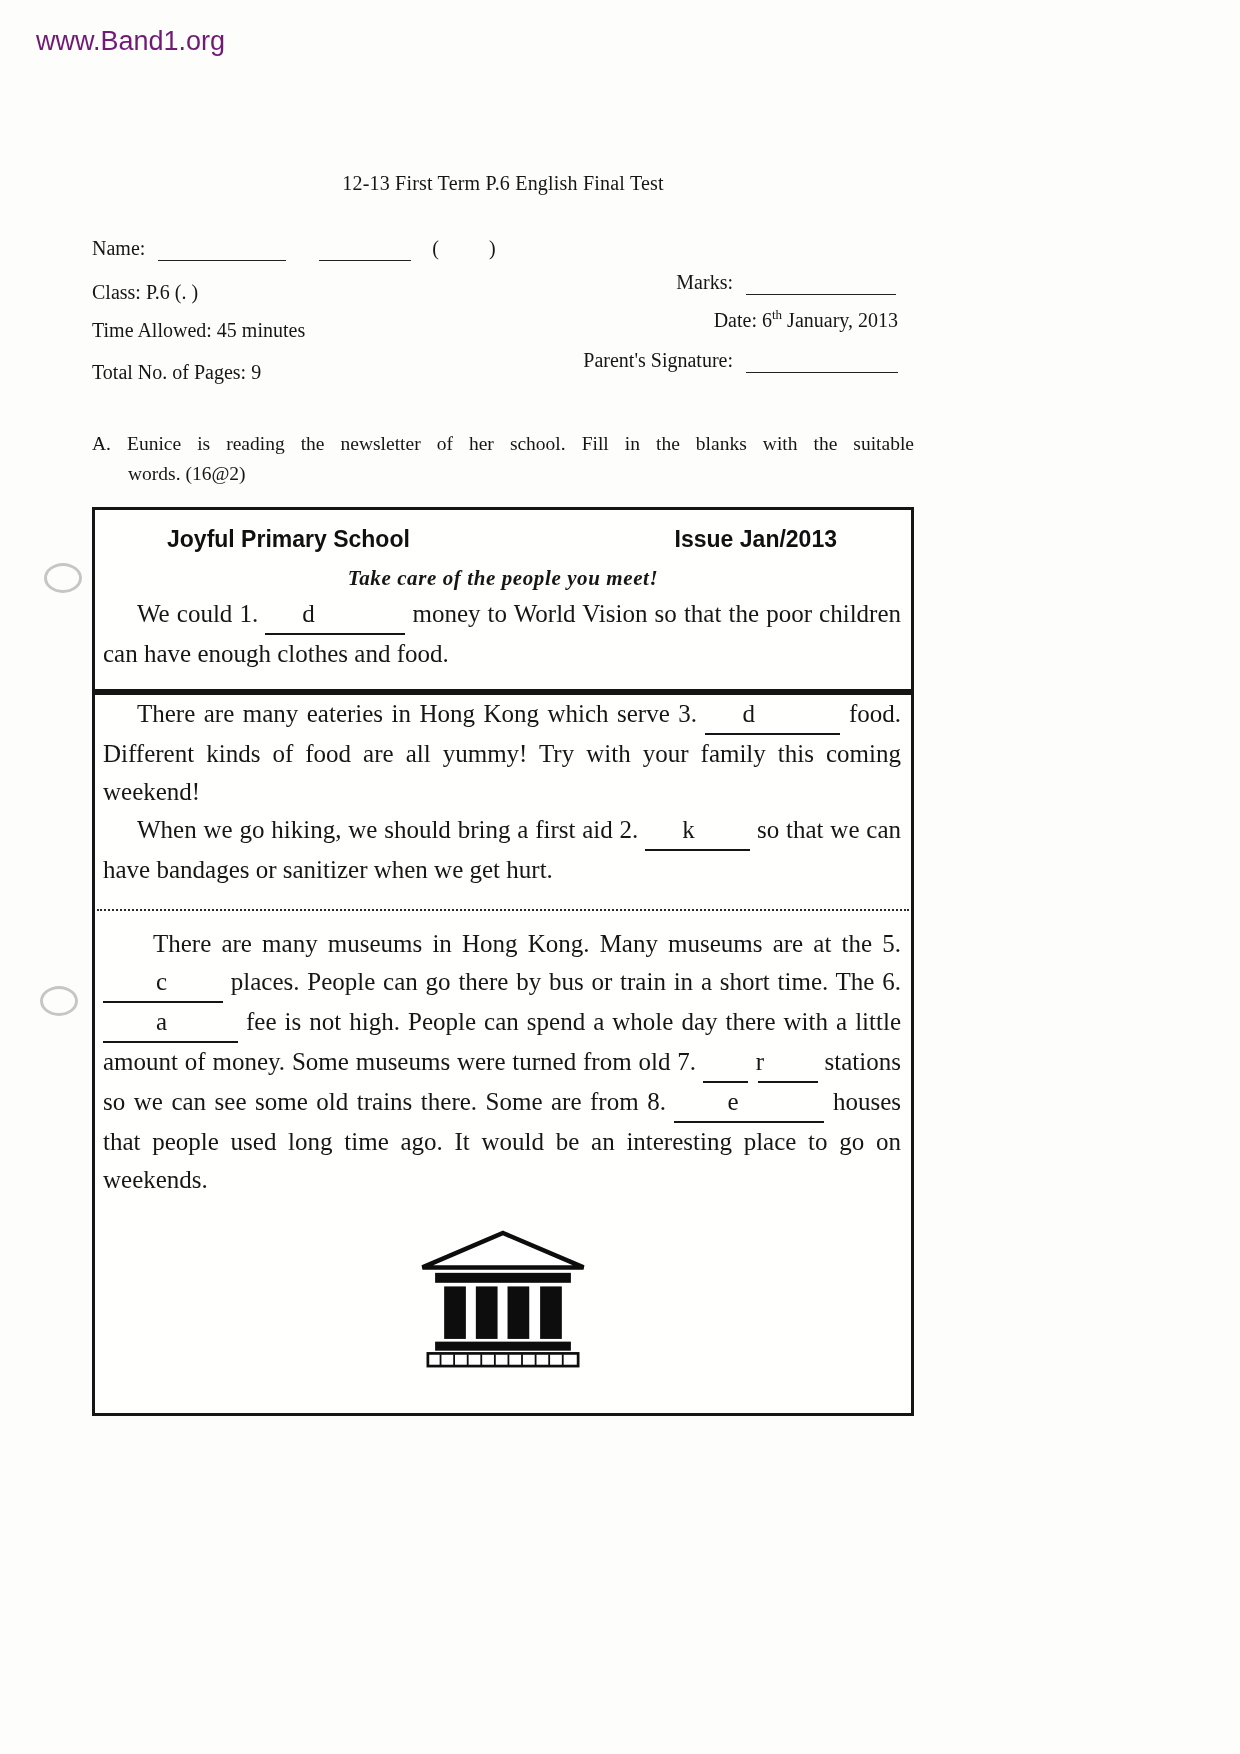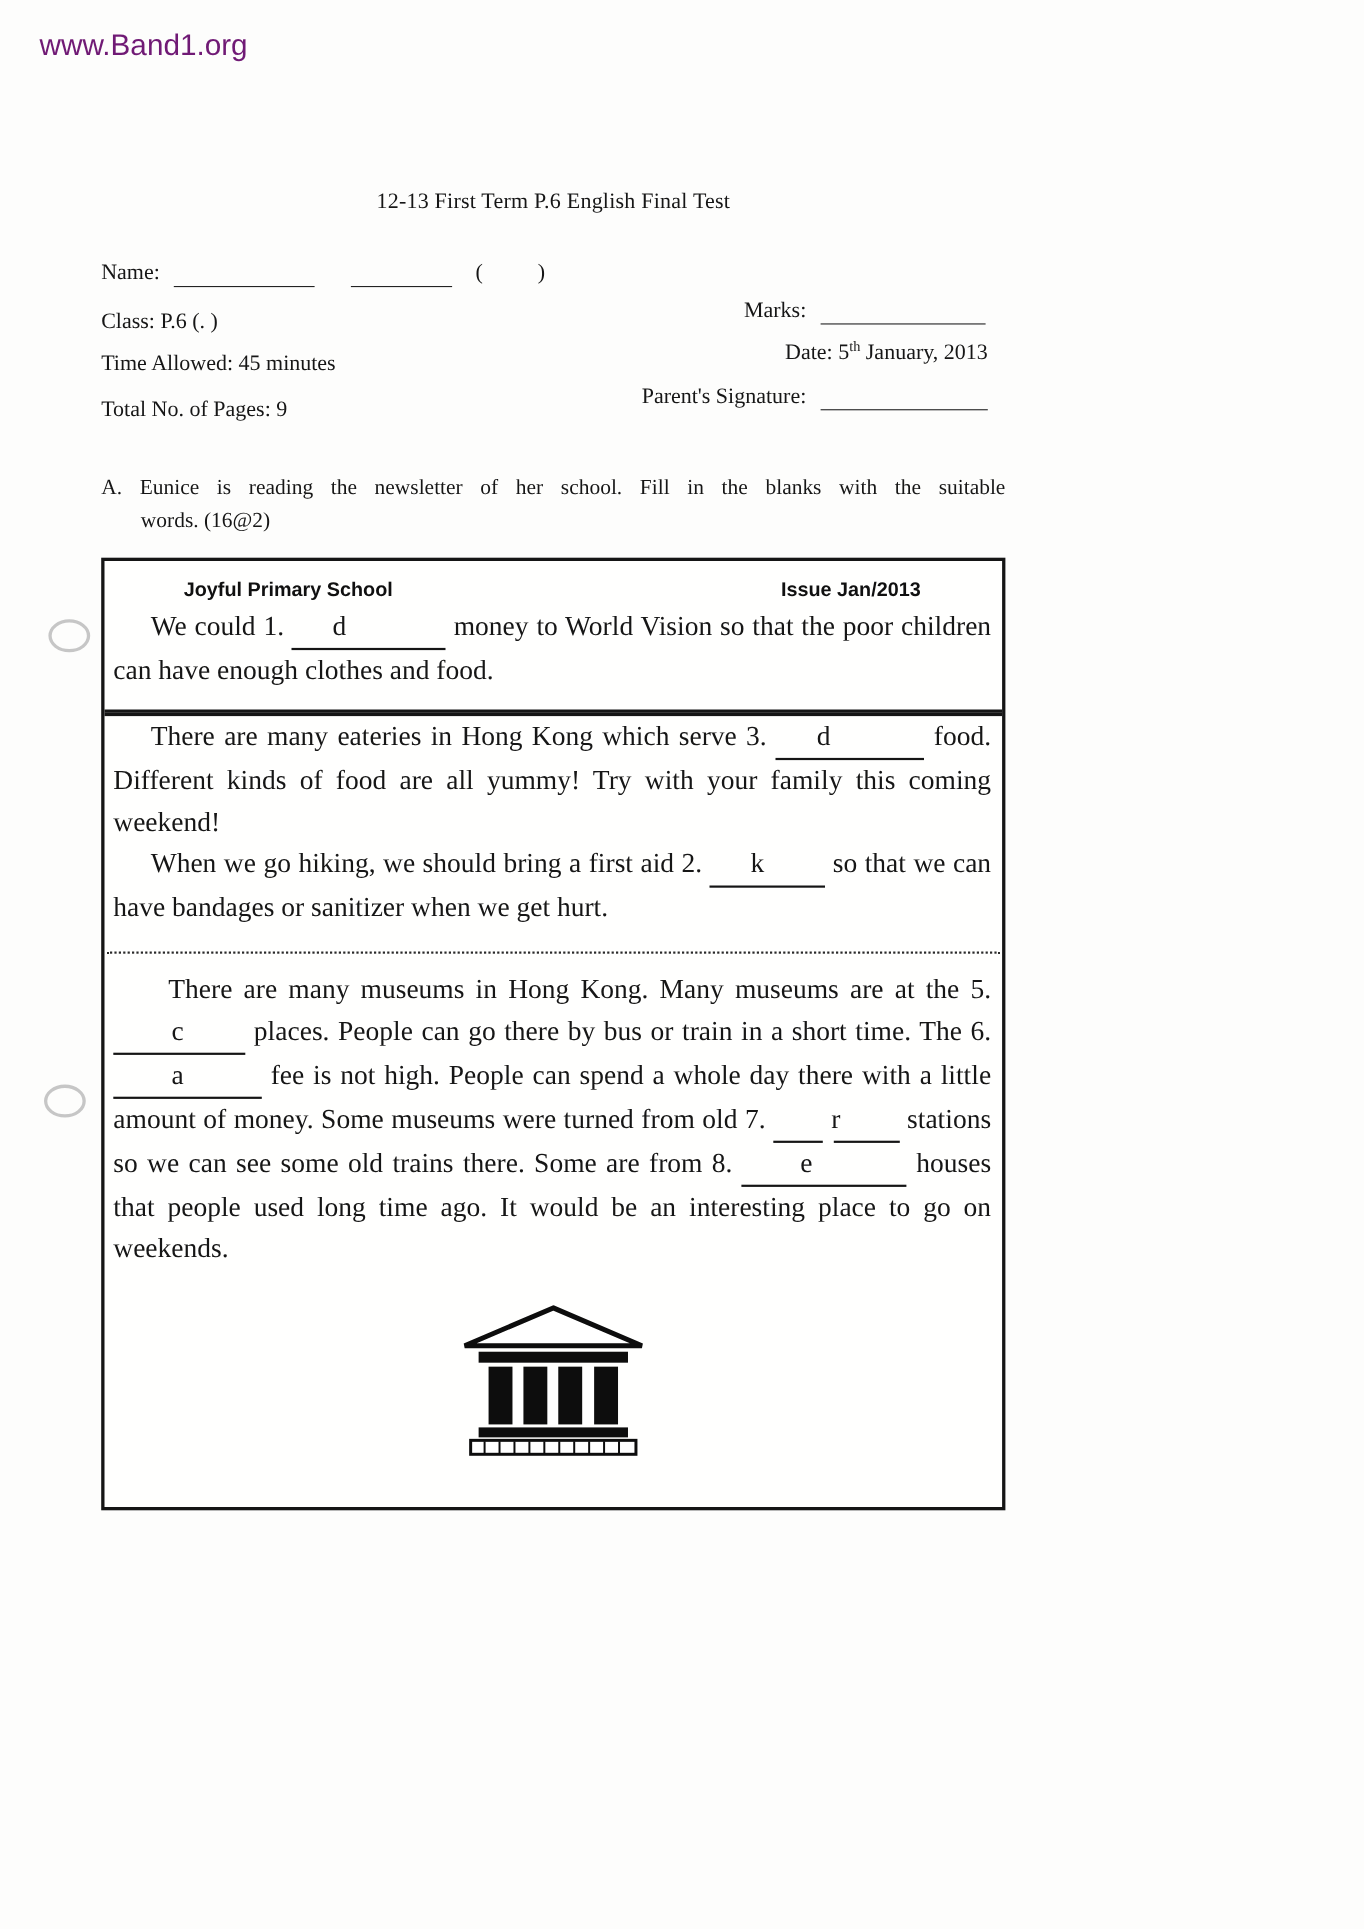--- a/index.html
+++ b/index.html
@@ -44,21 +44,21 @@
 
   .nl {
     margin-top:22px;
     border:3px solid #151515;
     background:#fffffe;
   }
   .nl-hdr {
     display:flex; justify-content:space-between;
     padding:16px 74px 0 72px;
     font-family:"Liberation Sans", sans-serif;
-    font-weight:bold; font-size:18px; color:#101010;
+    font-weight:bold; font-size:23px; color:#101010;
   }
   .headline1 {
     text-align:center; margin-top:13px;
     font-weight:bold; font-style:italic;
     font-size:21px; letter-spacing:.6px;
   }
   .nl p {
     font-size:25px; line-height:38px;
     text-align:justify;
     margin:0 10px 0 8px;
@@ -112,21 +112,21 @@
     </div>
 
     <div class="row" style="top:42px; right:18px;">
       <span>Marks:</span>
       <span class="ul w150" style="margin-left:8px;"></span>
     </div>
 
     <div class="row pre" style="top:52px; left:0;">Class: P.6 (.       )</div>
 
     <div class="row" style="top:78px; right:16px;">
-      <span>Date: 5</span><sup>th</sup><span> January, 2013</span>
+      <span>Date: 6</span><sup>th</sup><span> January, 2013</span>
     </div>
 
     <div class="row" style="top:90px; left:0;">Time Allowed: 45 minutes</div>
 
     <div class="row" style="top:120px; right:16px;">
       <span>Parent's Signature:</span>
       <span class="ul w152" style="margin-left:8px;"></span>
     </div>
 
     <div class="row" style="top:132px; left:0;">Total No. of Pages: 9</div>
@@ -137,20 +137,21 @@
     <div class="a2">words. (16@2)</div>
   </div>
 
   <div class="nl">
 
     <div class="sec1">
       <div class="nl-hdr">
         <span>Joyful Primary School</span>
         <span>Issue Jan/2013</span>
       </div>
+      <div class="headline1">Take care of the people you meet!</div>
 
       <p>
         <span>We could 1. </span><span class="blank b140"><span>d</span></span><span> money to World Vision so that the poor children can have enough clothes and food.</span>
       </p>
 
     </div>
 
     <div class="dbl"></div>
 
     <div class="sec2">

